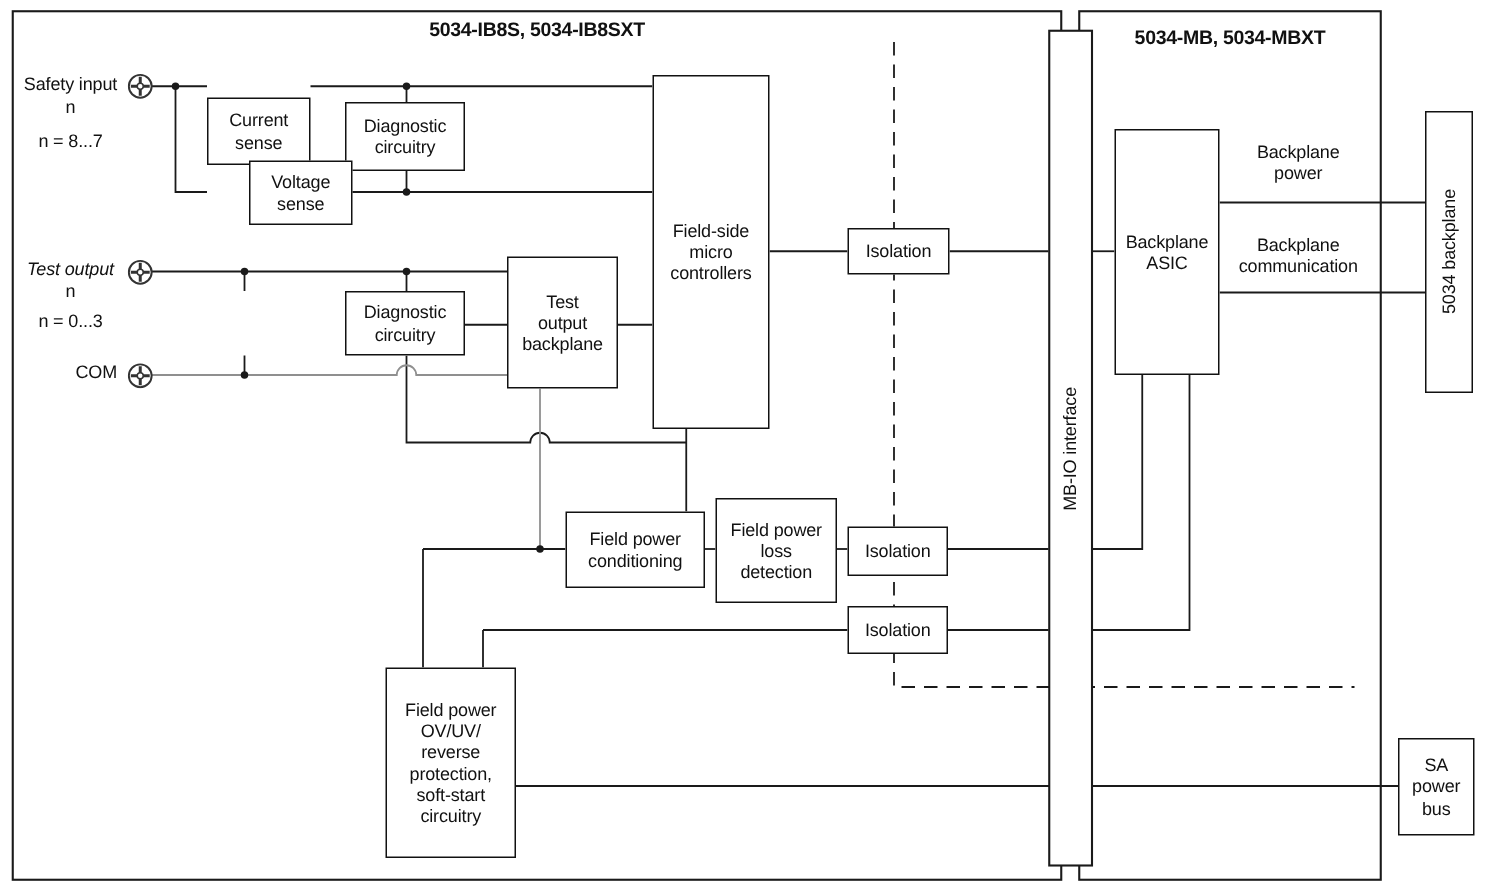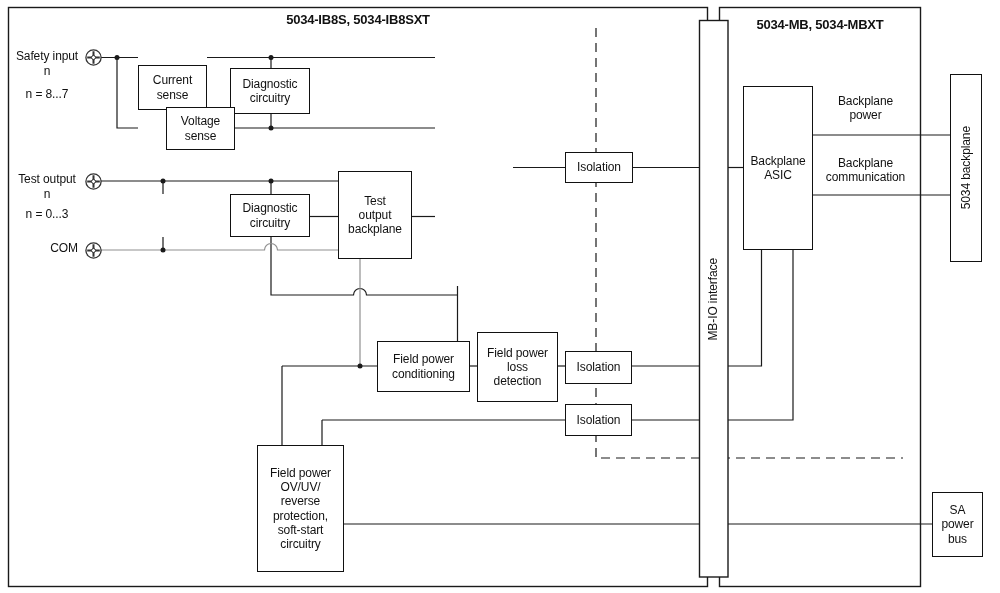--- a/index.html
+++ b/index.html
@@ -91,21 +91,21 @@
     <rect x="699.5" y="20.5" width="28.5" height="556.5" fill="#fff" stroke="#1a1a1a" stroke-width="1.4"></rect>
   </svg>
 
   <div class="title" style="left:8px;top:12px;width:700px;">5034-IB8S, 5034-IB8SXT</div>
   <div class="title" style="left:719px;top:17px;width:202px;">5034-MB, 5034-MBXT</div>
 
   <div class="lbl" style="left:10px;top:50px;width:74px;">Safety input</div>
   <div class="lbl" style="left:10px;top:65px;width:74px;">n</div>
   <div class="lbl" style="left:10px;top:88px;width:74px;">n = 8...7</div>
 
-  <div class="lbl" style="left:10px;top:173px;width:74px;">Test output</div>
+  <div class="lbl" style="left:10px;top:173px;width:74px;font-style:italic;">Test output</div>
   <div class="lbl" style="left:10px;top:188px;width:74px;">n</div>
   <div class="lbl" style="left:10px;top:208px;width:74px;">n = 0...3</div>
 
   <div class="lbl" style="left:20px;top:242px;width:58px;text-align:right;">COM</div>
 
   <svg class="screw" style="left:85px;top:49px;" width="17" height="17" viewBox="0 0 17 17">
     <circle cx="8.5" cy="8.5" r="7.6" fill="#fff" stroke="#333" stroke-width="1.3"></circle>
     <path d="M8.5 2.2 V14.8 M2.2 8.5 H14.8" stroke="#333" stroke-width="2" fill="none"></path>
     <circle cx="8.5" cy="8.5" r="2" fill="#fff" stroke="#333" stroke-width="1"></circle>
   </svg>
@@ -124,20 +124,23 @@
 sense</div>
   <div class="block" style="left:230px;top:68px;width:80px;height:46px;">Diagnostic
 circuitry</div>
   <div class="block" style="left:138px;top:107px;width:69px;height:43px;margin-left:28px;">Voltage
 sense</div>
   <div class="block" style="left:230px;top:194px;width:80px;height:43px;">Diagnostic
 circuitry</div>
   <div class="block" style="left:338px;top:171px;width:74px;height:88px;">Test
 output
 backplane</div>
+  <div class="block" style="left:435px;top:50px;width:78px;height:236px;">Field-side
+micro
+controllers</div>
   <div class="block" style="left:565px;top:152px;width:68px;height:31px;">Isolation</div>
   <div class="block" style="left:377px;top:341px;width:93px;height:51px;">Field power
 conditioning</div>
   <div class="block" style="left:477px;top:332px;width:81px;height:70px;">Field power
 loss
 detection</div>
   <div class="block" style="left:565px;top:351px;width:67px;height:33px;">Isolation</div>
   <div class="block" style="left:565px;top:404px;width:67px;height:32px;">Isolation</div>
   <div class="block" style="left:257px;top:445px;width:87px;height:127px;">Field power
 OV/UV/

